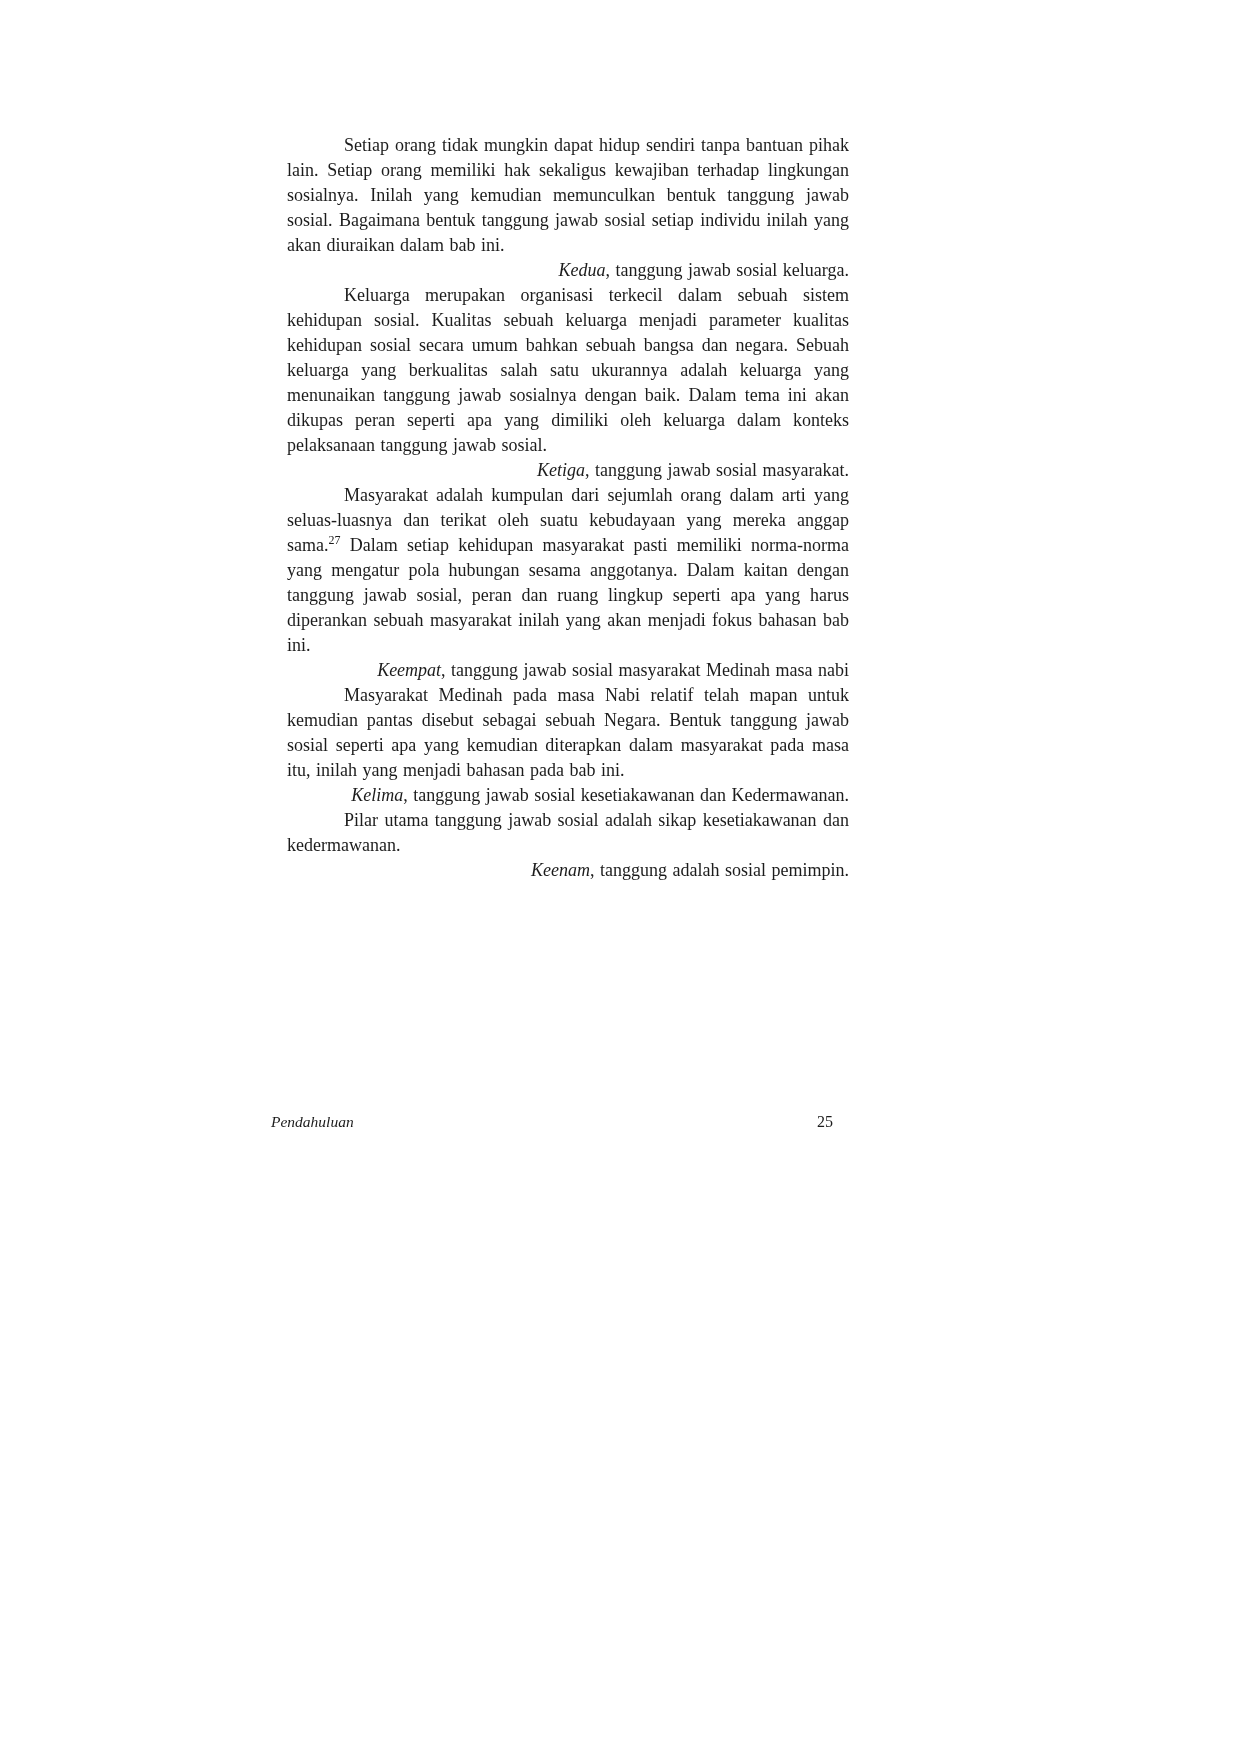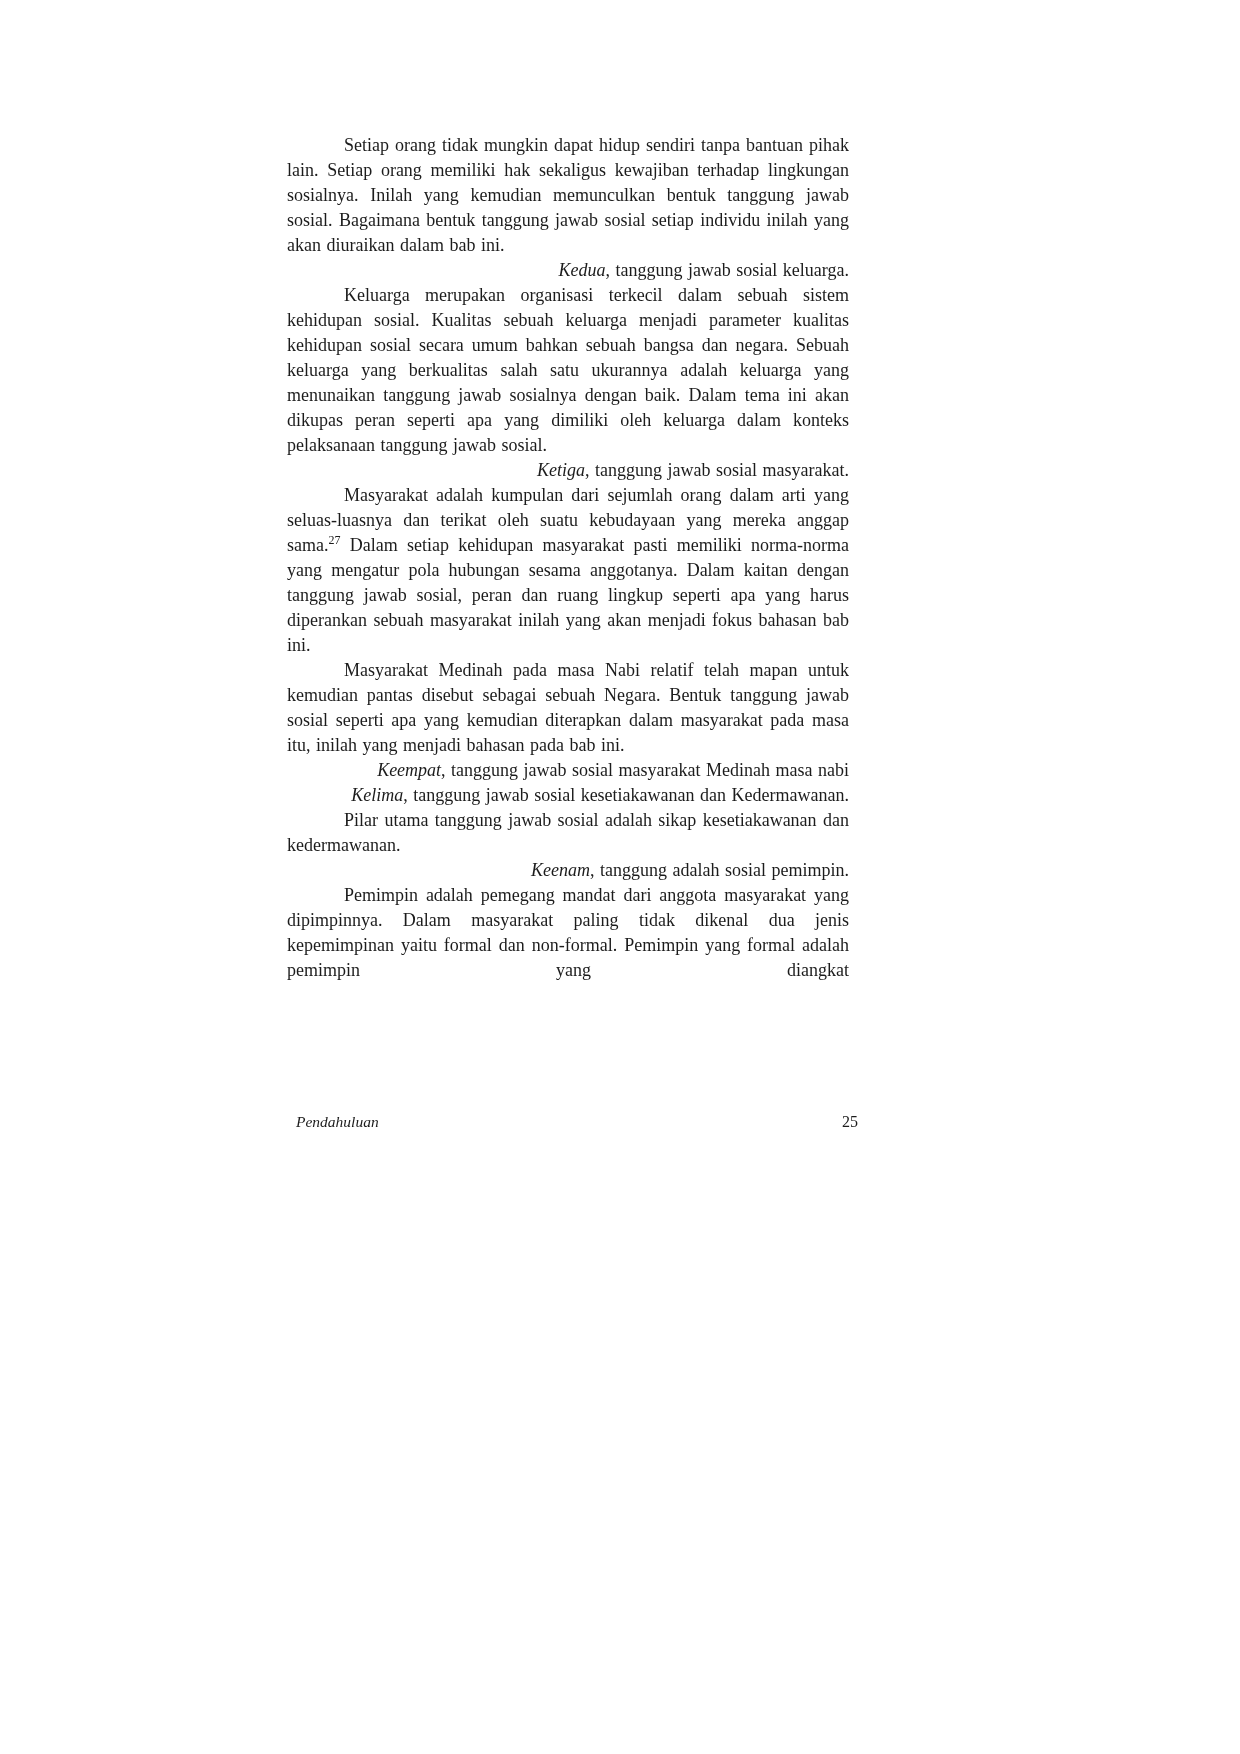--- a/index.html
+++ b/index.html
@@ -42,21 +42,21 @@
   .lead-word {
     font-style: italic;
   }
   sup.footnote-ref {
     font-size: 12px;
     line-height: 0;
     vertical-align: super;
   }
   .footer {
     position: absolute;
-    left: 296px;
+    left: 271px;
     top: 1113px;
     width: 562px;
     display: flex;
     justify-content: space-between;
     align-items: baseline;
   }
   .footer-title {
     font-style: italic;
     font-size: 15.5px;
   }
@@ -74,31 +74,30 @@
     <p class="para indent"><span>Setiap orang tidak mungkin dapat hidup sendiri tanpa bantuan pihak lain. Setiap orang memiliki hak sekaligus kewajiban terhadap lingkungan sosialnya. Inilah yang kemudian memunculkan bentuk tanggung jawab sosial. Bagaimana bentuk tanggung jawab sosial setiap individu inilah yang akan diuraikan dalam bab ini.</span></p>
 
     <p class="para lead-line"><em class="lead-word">Kedua</em><span>, tanggung jawab sosial keluarga.</span></p>
 
     <p class="para indent"><span>Keluarga merupakan organisasi terkecil dalam sebuah sistem kehidupan sosial. Kualitas sebuah keluarga menjadi parameter kualitas kehidupan sosial secara umum bahkan sebuah bangsa dan negara. Sebuah keluarga yang berkualitas salah satu ukurannya adalah keluarga yang menunaikan tanggung jawab sosialnya dengan baik. Dalam tema ini akan dikupas peran seperti apa yang dimiliki oleh keluarga dalam konteks pelaksanaan tanggung jawab sosial.</span></p>
 
     <p class="para lead-line"><em class="lead-word">Ketiga</em><span>, tanggung jawab sosial masyarakat.</span></p>
 
     <p class="para indent"><span>Masyarakat adalah kumpulan dari sejumlah orang dalam arti yang seluas-luasnya dan terikat oleh suatu kebudayaan yang mereka anggap sama.</span><sup class="footnote-ref">27</sup><span> Dalam setiap kehidupan masyarakat pasti memiliki norma-norma yang mengatur pola hubungan sesama anggotanya. Dalam kaitan dengan tanggung jawab sosial, peran dan ruang lingkup seperti apa yang harus diperankan sebuah masyarakat inilah yang akan menjadi fokus bahasan bab ini.</span></p>
 
+    <p class="para lead-line"><em class="lead-word">Keempat</em><span>, tanggung jawab sosial masyarakat Medinah masa nabi</span></p>
+
     <p class="para indent"><span>Masyarakat Medinah pada masa Nabi relatif telah mapan untuk kemudian pantas disebut sebagai sebuah Negara. Bentuk tanggung jawab sosial seperti apa yang kemudian diterapkan dalam masyarakat pada masa itu, inilah yang menjadi bahasan pada bab ini.</span></p>
-
-    <p class="para lead-line"><em class="lead-word">Keempat</em><span>, tanggung jawab sosial masyarakat Medinah masa nabi</span></p>
 
     <p class="para lead-line"><em class="lead-word">Kelima</em><span>, tanggung jawab sosial kesetiakawanan dan Kedermawanan.</span></p>
 
     <p class="para indent"><span>Pilar utama tanggung jawab sosial adalah sikap kesetiakawanan dan kedermawanan.</span></p>
 
     <p class="para lead-line"><em class="lead-word">Keenam</em><span>, tanggung adalah sosial pemimpin.</span></p>
 
-    <p class="para indent justify-last"><span>Pemimpin adalah pemegang mandat dari anggota masyarakat yang dipimpinnya. Dalam masyarakat paling tidak dikenal dua jenis kepemimpinan yaitu formal dan non-formal. Pemimpin yang formal adalah pemimpin yang diangkat</span></p>
 
   </main>
 
   <footer class="footer">
     <span class="footer-title">Pendahuluan</span>
     <span class="footer-page">25</span>
   </footer>
 
 </div>
 

